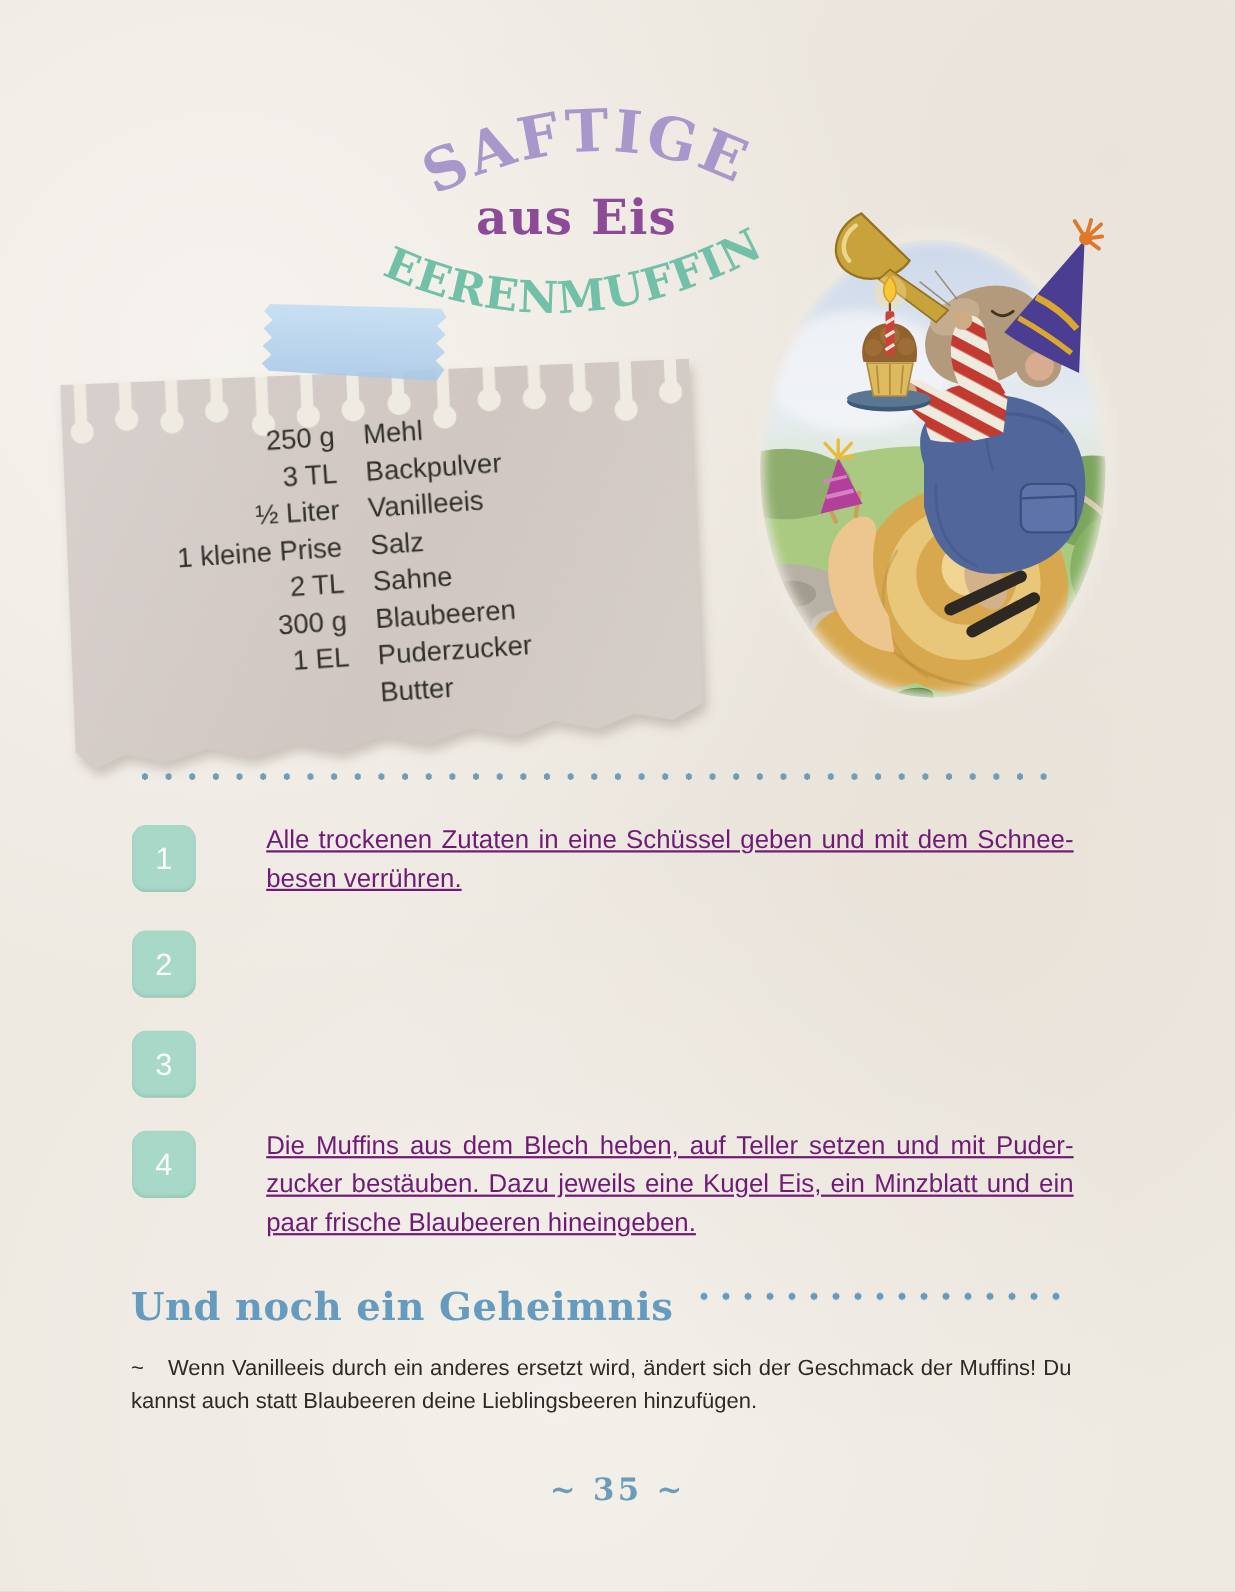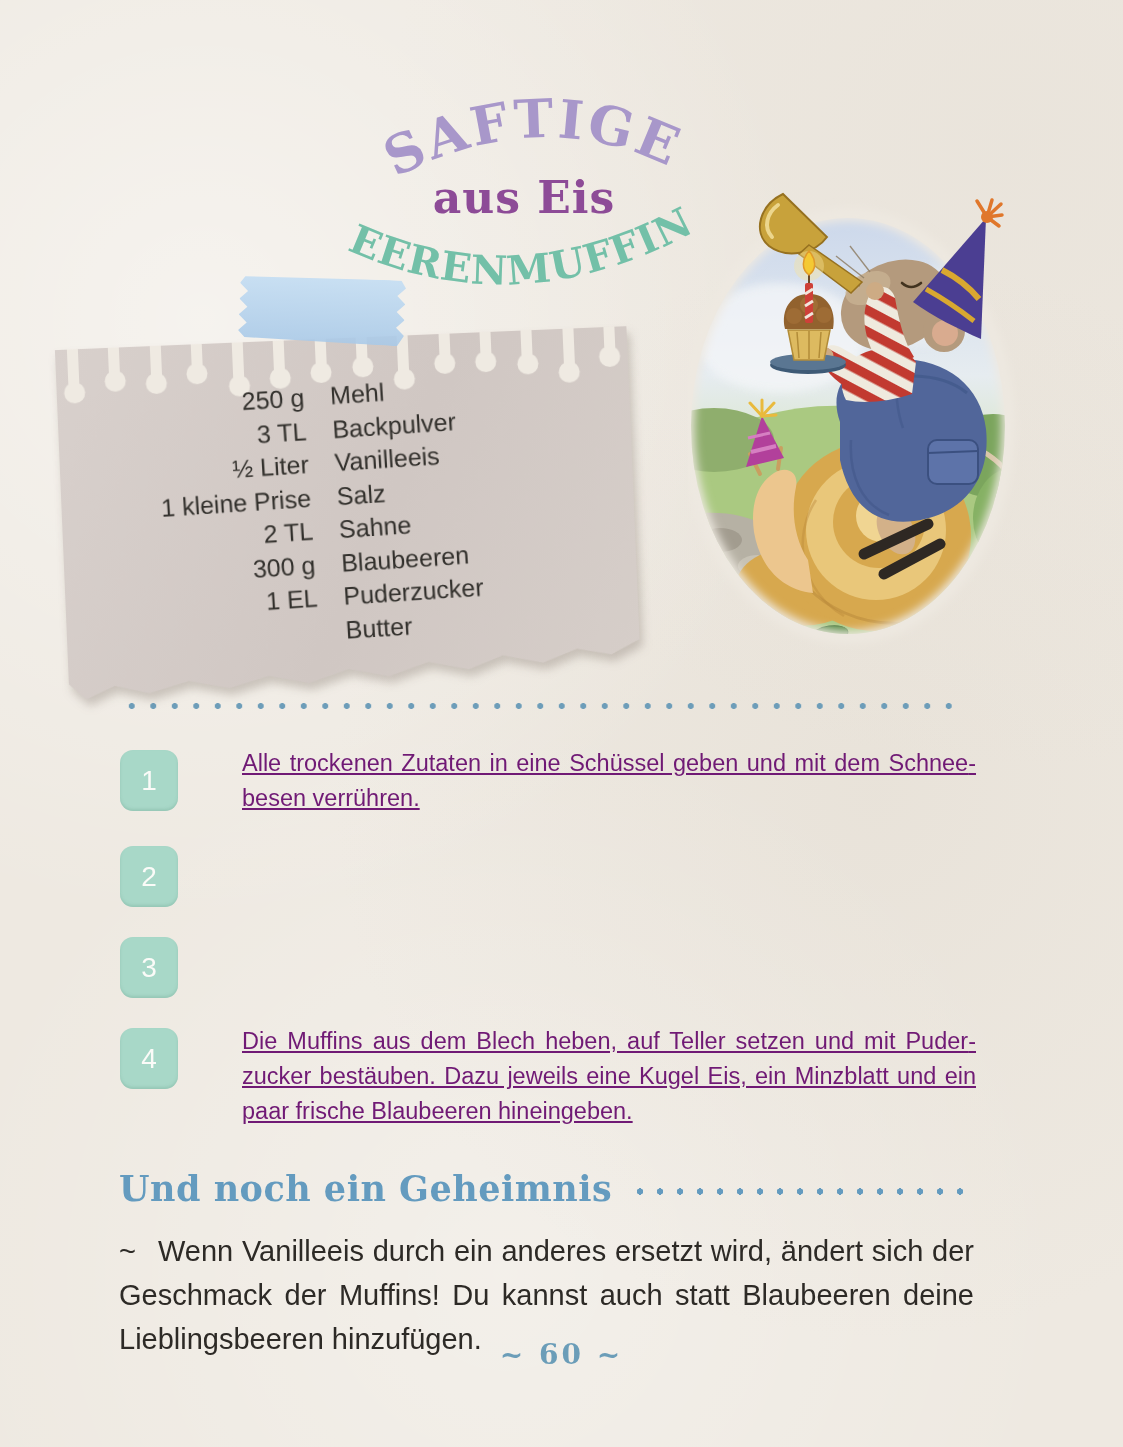--- a/index.html
+++ b/index.html
@@ -78,27 +78,27 @@
   .step { display:flex; gap:64px; margin-bottom:26px; }
   .badge { flex:0 0 58px; height:61px; margin-top:4px; border-radius:13px;
     background:#a8d8c8; color:#fbfbf8; font-size:28px; font-weight:500;
     display:flex; align-items:center; justify-content:center;
     box-shadow:inset 0 -2px 3px rgba(116,168,150,.35); }
   .step-text { margin:0; font-size:23.5px; line-height:1.49; text-align:justify;
     color:#701a75; hyphens:auto;text-decoration:underline; -webkit-hyphens:auto; }
 
   
   .secret { position:absolute; left:119px; top:1168px; width:855px; z-index:2; }
-  .secret-head { display:flex; align-items:center; gap:18px; }
+  .secret-head { display:flex; gap:18px; }
   .secret-head h2 { margin:0; font-family:"DejaVu Serif", serif; font-weight:700;
     font-size:35px; color:#649bbf; letter-spacing:.5px; white-space:nowrap; }
   .secret-dots { flex:1; height:9px; margin-top:6px;
     background-image:radial-gradient(circle closest-side,#649bbf 68%,transparent 75%);
     background-size:20px 9px; background-repeat:repeat-x; }
-  .tip { margin:20px 0 0; font-size:29px; line-height:1.52; text-align:justify;
+  .tip { margin:20px 0 0; font-size:20px; line-height:1.52; text-align:justify;
     color:#2d2a26; }
   .tip .tilde { margin-right:22px; }
 
   
   .pageno { position:absolute; left:0; right:0; top:1338px; text-align:center;
     font-family:"DejaVu Serif", serif; font-weight:700; font-size:28px;
     color:#6b9db8; letter-spacing:3px; z-index:2; }
 </style>
 </head>
 <body>
@@ -340,15 +340,15 @@
   </div>
 
   <div class="secret">
     <div class="secret-head">
       <h2>Und noch ein Geheimnis</h2>
       <div class="secret-dots"></div>
     </div>
     <p class="tip" lang="de"><span class="tilde">~</span><span>Wenn Vanilleeis durch ein anderes ersetzt wird, ändert sich der Geschmack der Muffins! Du kannst auch statt Blaubeeren deine Lieblingsbeeren hinzufügen.</span></p>
   </div>
 
-  <div class="pageno">~ 60 ~</div>
+  <div class="pageno">~ 35 ~</div>
 
 </div>
 
 </body></html>

